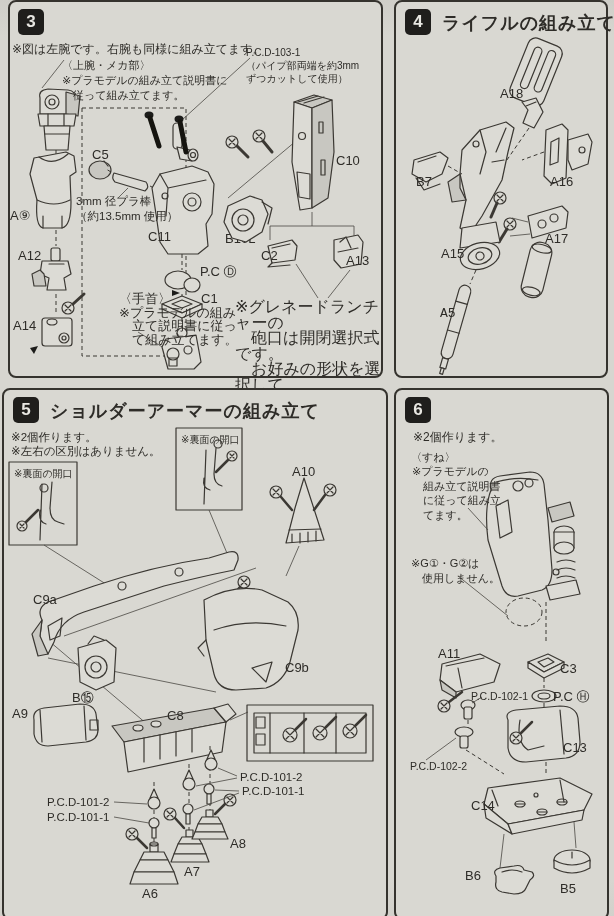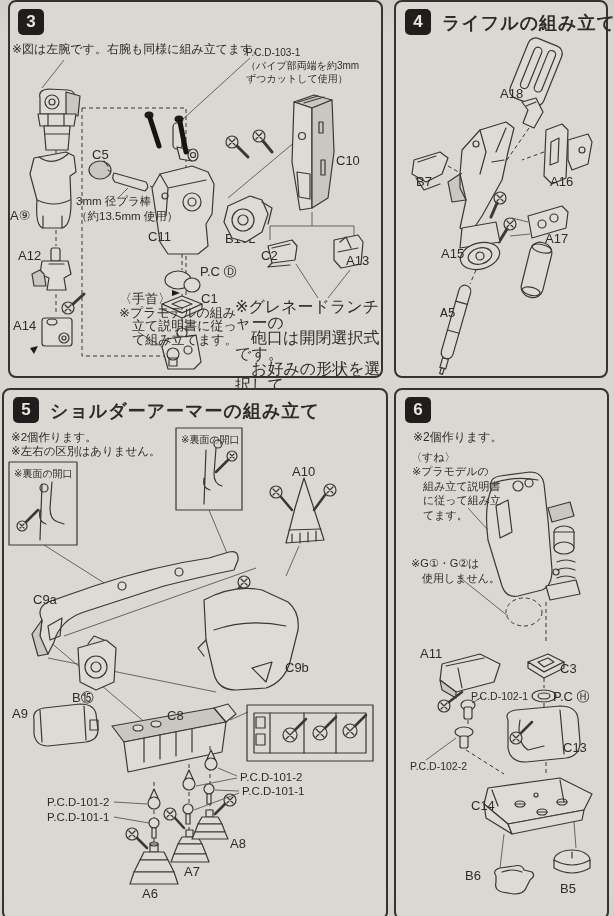--- a/index.html
+++ b/index.html
@@ -155,20 +155,23 @@
     </g>
 
     <g>
       <path class="fw" d="M324,238 L348,233 L353,240 L351,262 L331,266 L324,258 Z"></path>
       <path class="ln" d="M330,240 L336,235 L341,246 M328,250 L348,246"></path>
     </g>
     <path class="thin" d="M286,262 L308,296 M340,268 L318,296"></path>
   </svg>
   <div class="hdr-badge" style="left:8px;top:7px;">3</div>
   <div class="nt" style="left:2px;top:40px;font-size:12px;">※図は左腕です。右腕も同様に組み立てます。</div>
+  <div class="nt" style="left:52px;top:56px;font-size:11px;">〈上腕・メカ部〉
+※プラモデルの組み立て説明書に
+　従って組み立てます。</div>
   <div class="nt" style="left:236px;top:44px;font-size:10px;line-height:13px;">P.C.D-103-1
 （パイプ部両端を約3mm
 ずつカットして使用）</div>
   <div class="nt" style="left:66px;top:192px;">3mm 径プラ棒
 （約13.5mm 使用）</div>
   <div class="nt" style="left:78px;top:290px;font-size:13px;line-height:13.5px;margin-left:31px;">〈手首〉
 ※プラモデルの組み
 　立て説明書に従っ
 　て組み立てます。</div>
   <div class="nt" style="left:225px;top:297px;font-size:16px;line-height:15.5px;">※グレネードランチャーの
@@ -537,21 +540,21 @@
   </svg>
   <div class="hdr-badge" style="left:9px;top:7px;">6</div>
   <div class="nt" style="left:17px;top:40px;font-size:12px;">※2個作ります。</div>
   <div class="nt" style="left:15px;top:60px;font-size:11px;">〈すね〉</div>
   <div class="nt" style="left:16px;top:74px;font-size:11px;line-height:14.5px;">※プラモデルの
 　組み立て説明書
 　に従って組み立
 　てます。</div>
   <div class="nt" style="left:15px;top:166px;font-size:11px;line-height:14.5px;">※G①・G②は
 　使用しません。</div>
-  <div class="lb" style="left:24px;top:256px;text-align:center;">A11</div>
+  <div class="lb" style="left:42px;top:256px;text-align:center;">A11</div>
   <div class="lb" style="left:164px;top:271px;">C3</div>
   <div class="lb" style="left:75px;top:299px;font-size:10.5px;">P.C.D-102-1</div>
   <div class="lb" style="left:157px;top:299px;">P.C Ⓗ</div>
   <div class="lb" style="left:14px;top:369px;font-size:10.5px;">P.C.D-102-2</div>
   <div class="lb" style="left:167px;top:350px;">C13</div>
   <div class="lb" style="left:75px;top:408px;">C14</div>
   <div class="lb" style="left:69px;top:478px;">B6</div>
   <div class="lb" style="left:164px;top:491px;">B5</div>
 </div>
 

